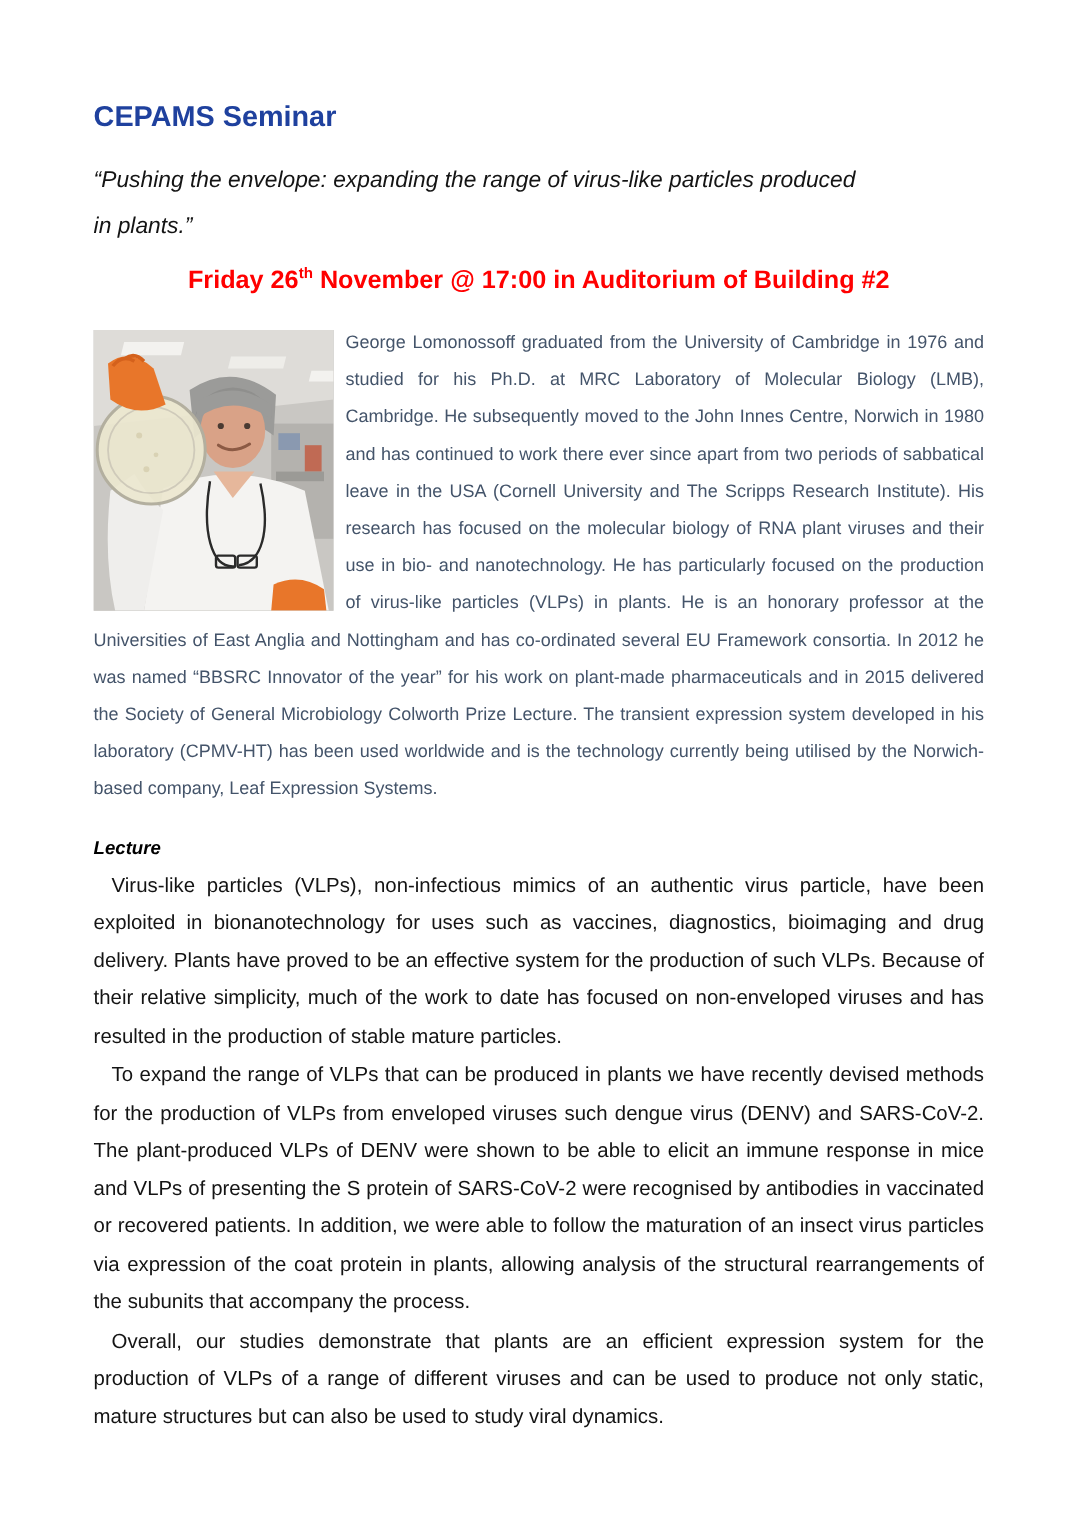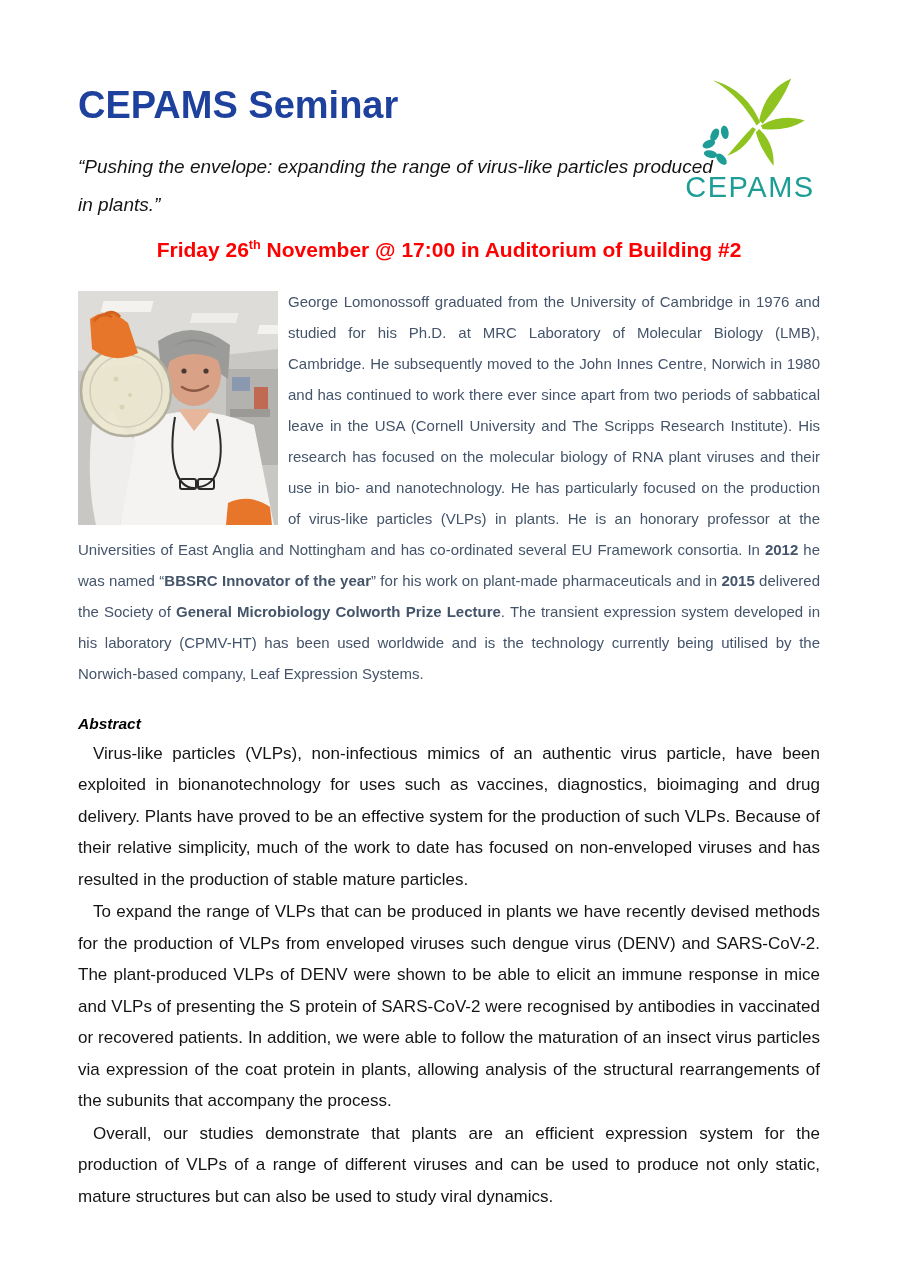--- a/index.html
+++ b/index.html
@@ -10,21 +10,21 @@
     color:#1a1a1a;
     overflow:hidden;
   }
   .page {
     position:relative;
     width:898px; height:1270px;
     padding:84px 78px 0 78px;
     background:#ffffff;
   }
   .page-title {
-    font-size:38px; font-weight:700; color:#1f419e;
+    font-size:24px; font-weight:700; color:#1f419e;
     letter-spacing:0; margin:0 0 20px 0; line-height:1.15;
   }
   .speaker {
     font-size:26px; font-weight:400; color:#141414;
     margin:0 0 16px 0; line-height:1.25;
   }
   .quote {
     font-size:19px; font-style:italic; color:#141414;
     line-height:2.02; max-width:648px; margin:0 0 12px 0;
   }
@@ -39,59 +39,40 @@
   }
   .logo-icon { display:block; margin:0 auto 2px auto; }
   .logo-wordmark {
     font-size:29px; color:#1d9d95; font-weight:400;
     letter-spacing:1.5px; line-height:1;
   }
   .bio {
     font-size:15px; line-height:31px; color:#44546a;
     text-align:justify;
   }
-  .bio .b, .abstract-body .b { font-weight:700; }
+  .bio .b, .abstract-body .b { font-weight:400; }
   .photo {
     float:left; width:200px; height:234px;
     margin:5px 10px 6px 0; overflow:hidden;
     background:#c9c7c3;
   }
   .abstract-heading {
     clear:both; font-size:15.5px; font-weight:700; font-style:italic;
     color:#000; margin:26px 0 5px 0;
   }
   .abstract-body p {
     font-size:17px; line-height:31.5px; color:#141414;
     text-align:justify; text-indent:15px; margin:0 0 1px 0;
   }
 </style>
 </head>
 <body>
 
 <div class="page">
 
-  <div class="logo">
-    <svg class="logo-icon" viewBox="0 0 150 120" width="126" height="101" aria-hidden="true">
-      <g fill="#8fc31f">
-        <path d="M83,66 C70,44 55,26 31,12 C60,20 78,40 87,62 Z"></path>
-        <path d="M86,60 C90,38 102,20 124,10 C116,32 102,50 90,64 Z"></path>
-        <path d="M88,66 C104,56 122,54 140,60 C124,70 106,72 90,70 Z"></path>
-        <path d="M86,70 C98,82 104,96 103,114 C92,100 85,86 82,74 Z"></path>
-        <path d="M82,70 C74,86 64,96 48,102 C58,90 68,78 78,68 Z"></path>
-      </g>
-      <g fill="#1d9d95">
-        <ellipse cx="26" cy="88" rx="8" ry="4.5" transform="rotate(-25 26 88)"></ellipse>
-        <ellipse cx="33" cy="77" rx="8" ry="4.5" transform="rotate(-65 33 77)"></ellipse>
-        <ellipse cx="45" cy="74" rx="8" ry="4.5" transform="rotate(-100 45 74)"></ellipse>
-        <ellipse cx="28" cy="100" rx="8" ry="4.5" transform="rotate(12 28 100)"></ellipse>
-        <ellipse cx="41" cy="106" rx="8" ry="4.5" transform="rotate(48 41 106)"></ellipse>
-      </g>
-    </svg>
-    <div class="logo-wordmark">CEPAMS</div>
-  </div>
 
   <h1 class="page-title">CEPAMS Seminar</h1>
 
 
   <div class="quote">“Pushing the envelope: expanding the range of virus-like particles produced in plants.”</div>
 
   <div class="date-line"><span>Friday 26</span><sup>th</sup><span> November @ 17:00 in Auditorium of Building #2</span></div>
 
   <div class="bio">
     <div class="photo">
@@ -126,21 +107,21 @@
         <circle cx="52" cy="104" r="2" fill="#d9d2b4"></circle>
         <circle cx="44" cy="116" r="2.5" fill="#d9d2b4"></circle>
         <path d="M12,28 Q30,14 50,32 L60,62 Q36,74 14,58 Z" fill="#e8762a"></path>
         <path d="M16,30 Q24,20 34,26 M26,24 Q34,18 42,26" stroke="#d4611c" stroke-width="3" fill="none"></path>
         <path d="M150,212 Q172,202 192,216 L194,234 L148,234 Z" fill="#e8762a"></path>
       </svg>
     </div>
     <span><span>George Lomonossoff graduated from the University of Cambridge in 1976 and studied for his Ph.D. at MRC Laboratory of Molecular Biology (LMB), Cambridge. He subsequently moved to the John Innes Centre, Norwich in 1980 and has continued to work there ever since apart from two periods of sabbatical leave in the USA (Cornell University and The Scripps Research Institute). His research has focused on the molecular biology of RNA plant viruses and their use in bio- and nanotechnology. He has particularly focused on the production of virus-like particles (VLPs) in plants. He is an honorary professor at the Universities of East Anglia and Nottingham and has co-ordinated several EU Framework consortia. In </span><span class="b">2012</span><span> he was named “</span><span class="b">BBSRC Innovator of the year</span><span>” for his work on plant-made pharmaceuticals and in </span><span class="b">2015</span><span> delivered the Society of </span><span class="b">General Microbiology Colworth Prize Lecture</span><span>. The transient expression system developed in his laboratory (CPMV-HT) has been used worldwide and is the technology currently being utilised by the Norwich-based company, Leaf Expression Systems.</span></span>
   </div>
 
-  <div class="abstract-heading">Abstract</div>
+  <div class="abstract-heading">Lecture</div>
 
   <div class="abstract-body">
     <p>Virus-like particles (VLPs), non-infectious mimics of an authentic virus particle, have been exploited in bionanotechnology for uses such as vaccines, diagnostics, bioimaging and drug delivery. Plants have proved to be an effective system for the production of such VLPs. Because of their relative simplicity, much of the work to date has focused on non-enveloped viruses and has resulted in the production of stable mature particles.</p>
     <p>To expand the range of VLPs that can be produced in plants we have recently devised methods for the production of VLPs from enveloped viruses such dengue virus (DENV) and SARS-CoV-2. The plant-produced VLPs of DENV were shown to be able to elicit an immune response in mice and VLPs of presenting the S protein of SARS-CoV-2 were recognised by antibodies in vaccinated or recovered patients. In addition, we were able to follow the maturation of an insect virus particles via expression of the coat protein in plants, allowing analysis of the structural rearrangements of the subunits that accompany the process.</p>
     <p>Overall, our studies demonstrate that plants are an efficient expression system for the production of VLPs of a range of different viruses and can be used to produce not only static, mature structures but can also be used to study viral dynamics.</p>
   </div>
 
 </div>
 
 </body></html>

